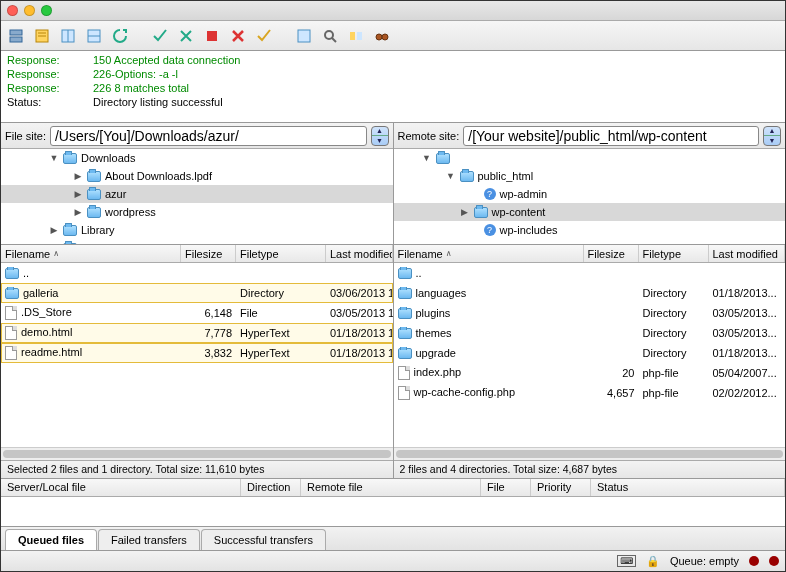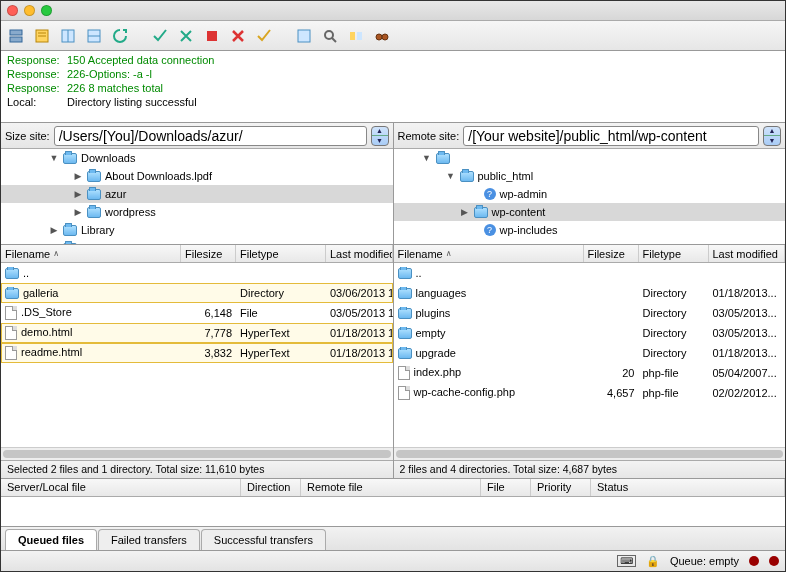--- a/index.html
+++ b/index.html
@@ -3,21 +3,21 @@
 <meta charset="utf-8">
 <style>
 * { box-sizing: border-box; margin: 0; padding: 0; font-family: "Lucida Grande", Arial, sans-serif; font-size: 11px; }
 body { width: 786px; height: 572px; background: #fff; border: 1px solid #333; display: flex; flex-direction: column; overflow: hidden; }
 .titlebar { height: 20px; background: linear-gradient(#e8e8e8,#d7d7d7); border-bottom: 1px solid #aaa; display: flex; align-items: center; padding: 0 6px; gap: 6px; }
 .tl-btn { width: 11px; height: 11px; border-radius: 50%; border: 1px solid rgba(0,0,0,0.2); }
 .toolbar { height: 30px; background: linear-gradient(#f6f6f6,#e6e6e6); border-bottom: 1px solid #999; display: flex; align-items: center; padding: 0 6px; gap: 8px; }
 .tb-icon { width: 18px; height: 18px; display: flex; align-items: center; justify-content: center; }
 .tb-icon svg { width: 16px; height: 16px; }
 .log { height: 72px; overflow: auto; padding: 2px 6px; border-bottom: 1px solid #999; background: #fff; }
-.log-row { display: flex; gap: 0; line-height: 14px; }
+.log-row { display: flex; gap: 26px; line-height: 14px; }
 .green { color: #008a00; }
 .panes { display: flex; flex: 1; border-bottom: 1px solid #999; min-height: 0; }
 .pane { flex: 1; display: flex; flex-direction: column; border-right: 1px solid #999; min-width: 0; }
 .pane:last-child { border-right: none; }
 .pathbar { height: 26px; display: flex; align-items: center; padding: 0 4px; gap: 4px; background: linear-gradient(#f3f3f3,#e6e6e6); border-bottom: 1px solid #aaa; }
 .pathbar input { flex: 1; height: 20px; border: 1px solid #888; border-radius: 3px; padding: 0 4px; font-size: 14px; background: #fff; }
 .stepper { width: 18px; height: 20px; border: 1px solid #777; border-radius: 4px; background: linear-gradient(#cfe3fb,#a9ccf6); display: flex; flex-direction: column; }
 .stepper div { flex: 1; display: flex; align-items: center; justify-content: center; font-size: 7px; color: #225; }
 .stepper div:first-child { border-bottom: 1px solid #6a8; }
 .tree { flex: 0 0 96px; overflow: auto; background: #fff; border-bottom: 1px solid #999; }
@@ -152,29 +152,29 @@
     </div>
     <div class="log-row green">
       <span style="width:60px;display:inline-block">Response:</span>
       <span>226-Options: -a -l</span>
     </div>
     <div class="log-row green">
       <span style="width:60px;display:inline-block">Response:</span>
       <span>226 8 matches total</span>
     </div>
     <div class="log-row ">
-      <span style="width:60px;display:inline-block">Local:</span>
+      <span style="width:60px;display:inline-block">Status:</span>
       <span>Directory listing successful</span>
     </div>
   </div>
 
 <div class="panes">
   <div class="pane">
     <div class="pathbar">
-      <span>Size site:</span>
+      <span>File site:</span>
       <input value="/Users/[You]/Downloads/azur/" style="">
       <div class="stepper">
           <div>▲</div>
           <div>▼</div>
         </div>
     </div>
     <div class="tree" id="ltree">
         <div class="tree-row" style="padding-left: 48px;">
           <span class="disclosure">▼</span>
           <span class="folder-icon"></span>
@@ -308,21 +308,21 @@
           <div class="col-type-r">Directory</div>
           <div class="col-mod-r">01/18/2013...</div>
         </div>
         <div class="file-row">
           <div class="col-name-r"><span class="dir-icon"></span><span>plugins</span></div>
           <div class="col-size-r"></div>
           <div class="col-type-r">Directory</div>
           <div class="col-mod-r">03/05/2013...</div>
         </div>
         <div class="file-row">
-          <div class="col-name-r"><span class="dir-icon"></span><span>empty</span></div>
+          <div class="col-name-r"><span class="dir-icon"></span><span>themes</span></div>
           <div class="col-size-r"></div>
           <div class="col-type-r">Directory</div>
           <div class="col-mod-r">03/05/2013...</div>
         </div>
         <div class="file-row">
           <div class="col-name-r"><span class="dir-icon"></span><span>upgrade</span></div>
           <div class="col-size-r"></div>
           <div class="col-type-r">Directory</div>
           <div class="col-mod-r">01/18/2013...</div>
         </div>

